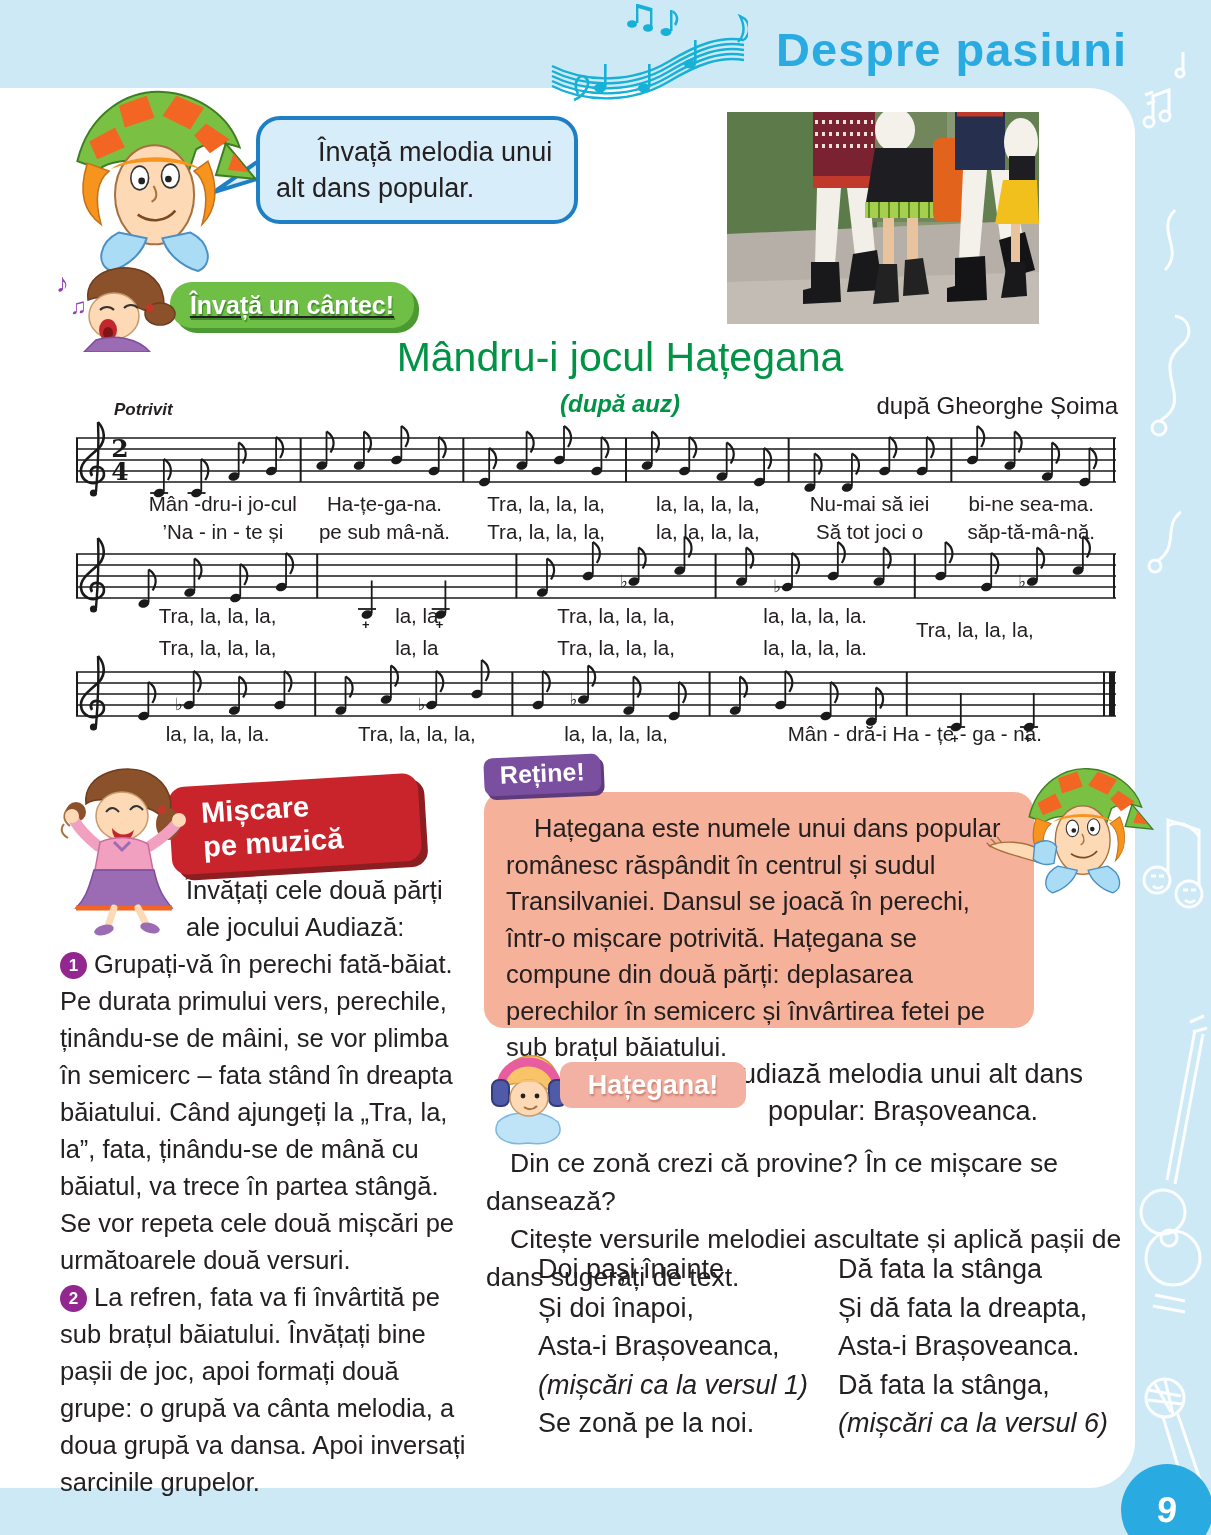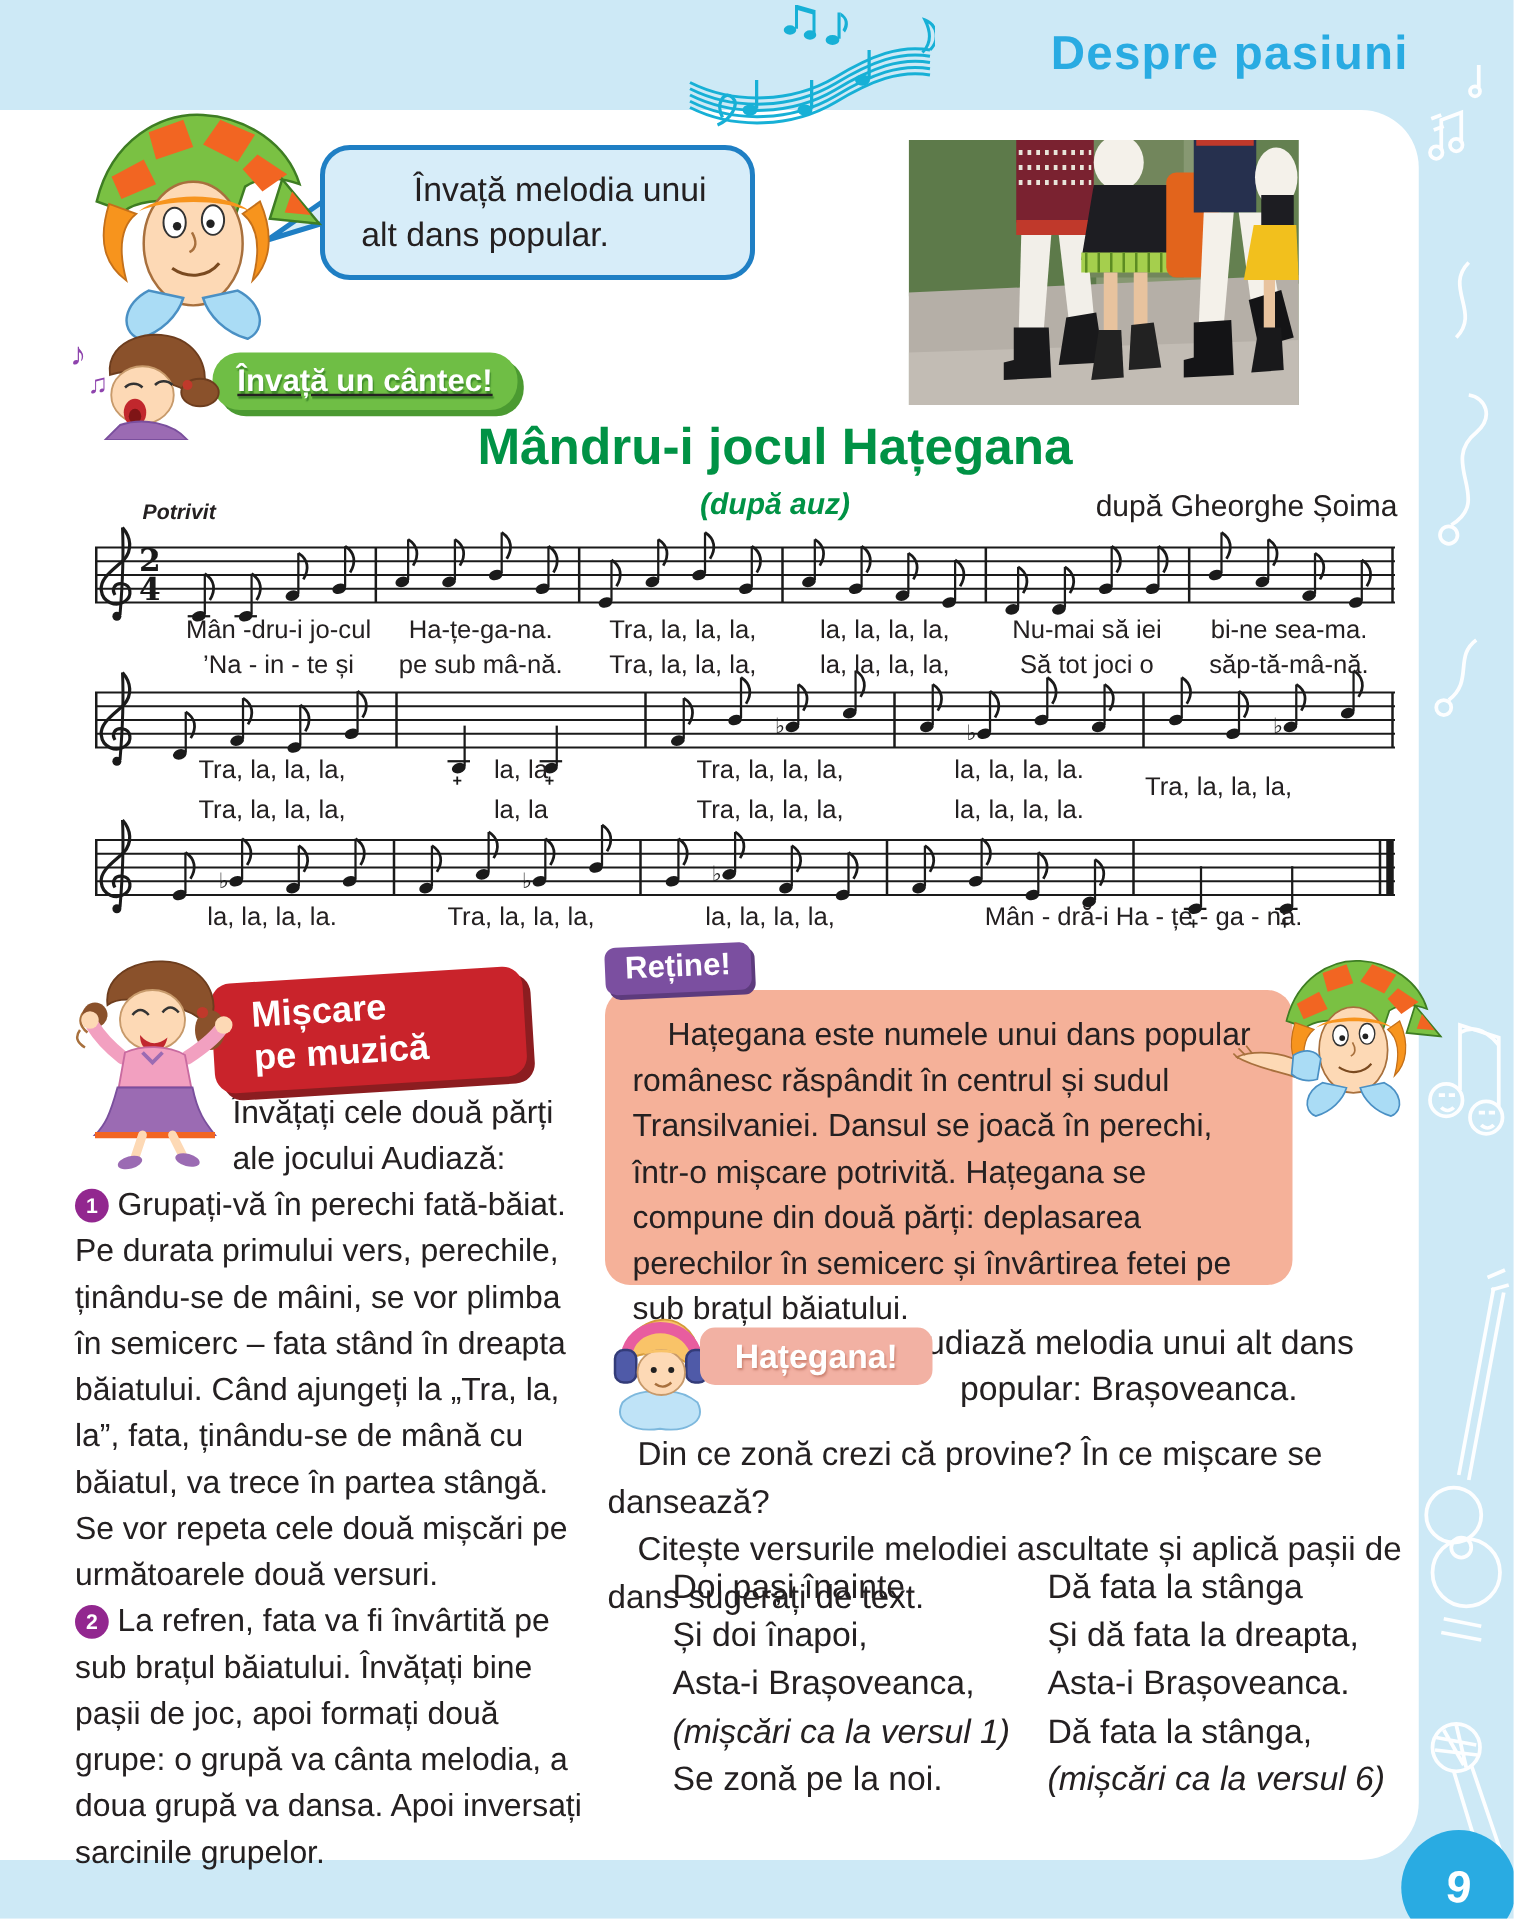--- a/index.html
+++ b/index.html
@@ -2,32 +2,32 @@
 <html><head>
 <meta charset="utf-8">
 <style>
   html,body{margin:0;padding:0;}
   body{font-family:"Liberation Sans","DejaVu Sans",sans-serif;color:#242021;}
   .page{position:relative;width:1211px;height:1535px;background:#cde9f6;overflow:hidden;}
   .panel{position:absolute;left:0;top:88px;width:1135px;height:1400px;background:#ffffff;
          border-radius:0 46px 46px 0;z-index:0;}
   .abs{position:absolute;}
   
-  .header-title{right:84px;top:22px;font-size:38px;font-weight:800;color:#29abe2;letter-spacing:1px;z-index:2;}
+  .header-title{right:84px;top:22px;font-size:47px;font-weight:800;color:#29abe2;letter-spacing:1px;z-index:2;}
   
   .bubble{left:256px;top:116px;width:282px;background:#d7edf9;border:4px solid #1f7fc4;border-radius:24px;
-          padding:14px 29px;font-size:27px;line-height:36px;z-index:3;}
+          padding:14px 16px;font-size:27px;line-height:36px;z-index:3;}
   .bubble-first{display:block;text-indent:42px;}
   .bubble-tail{left:214px;top:158px;z-index:2;}
   
   .banner{left:170px;top:282px;width:244px;height:46px;background:#6fbe45;border-radius:22px;
           box-shadow:5px 5px 0 #4b9a31;z-index:3;display:flex;align-items:center;justify-content:center;text-decoration:underline;}
   .banner span{color:#fff;font-weight:800;font-size:25px;text-shadow:1px 2px 1px #3f8a2a;}
   
-  .song-title{left:120px;top:334px;width:1000px;text-align:center;font-size:41px;font-weight:700;color:#009245;z-index:2;}
+  .song-title{left:120px;top:334px;width:1000px;text-align:center;font-size:41px;font-weight:400;color:#009245;z-index:2;}
   .song-subtitle{left:120px;top:390px;width:1000px;text-align:center;font-size:24px;font-weight:700;
                  font-style:italic;color:#009245;z-index:2;}
   .song-credit{left:820px;top:392px;width:298px;text-align:right;font-size:24px;z-index:2;}
   .song-tempo{left:114px;top:400px;font-size:17px;font-weight:800;font-style:italic;z-index:2;}
   .score{left:72px;z-index:2;}
   .lyr-row{display:flex;z-index:2;}
   .lyr-cell{flex:1;text-align:center;font-size:20.5px;white-space:nowrap;}
   .lyr-offset{font-size:20.5px;white-space:nowrap;z-index:2;}
   
   .red-badge{left:170px;top:780px;width:250px;height:88px;background:#c9232b;border-radius:16px;

